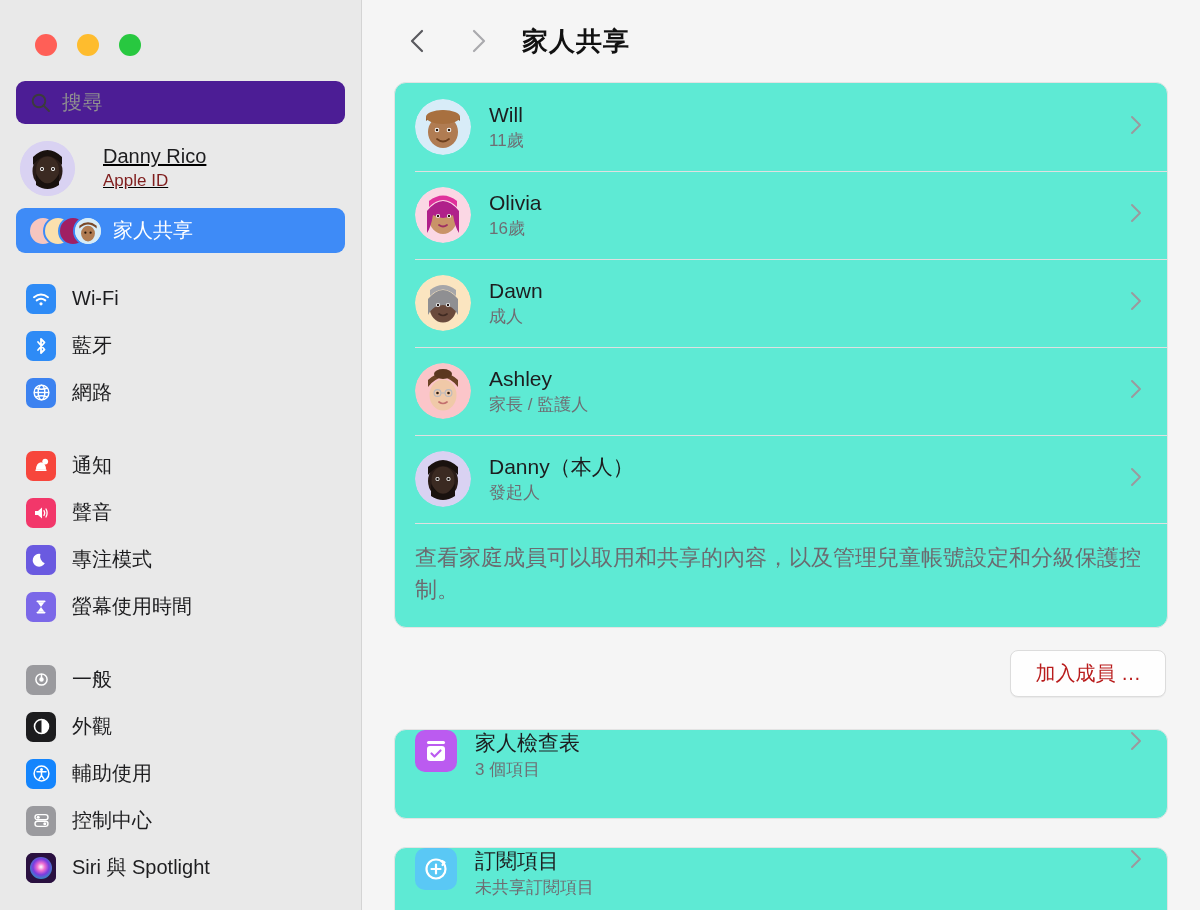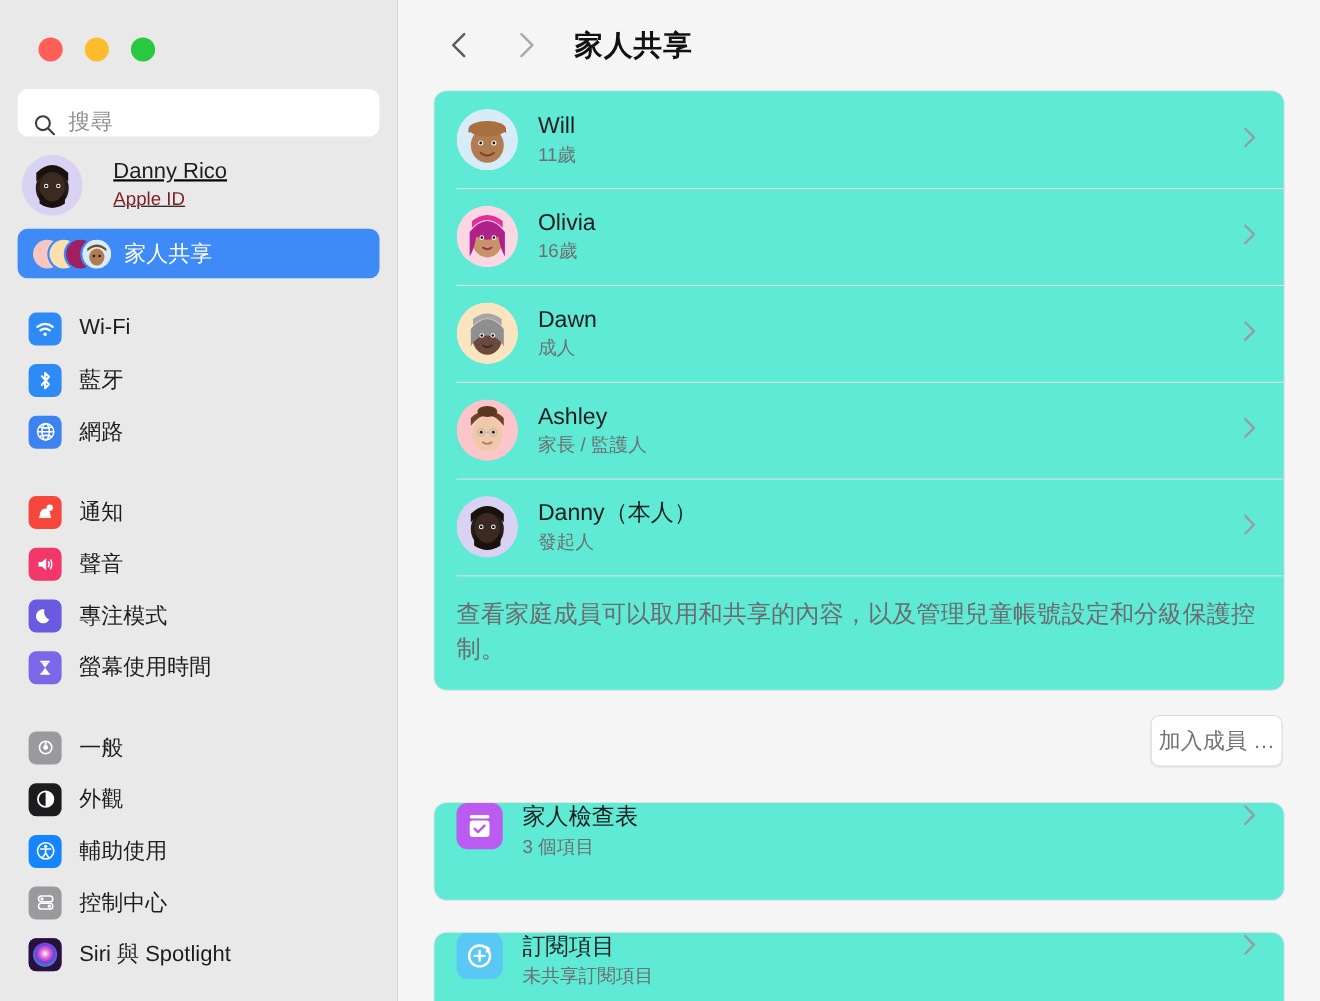--- a/index.html
+++ b/index.html
@@ -22,24 +22,24 @@
   }
   .traffic { display: flex; gap: 20px; padding: 34px 0 0 21px; }
   .light { width: 22px; height: 22px; border-radius: 50%; }
   .light.red { background: #ff5f57; }
   .light.yellow { background: #febc2e; }
   .light.green { background: #28c840; }
 
   .search-box {
     margin: 25px 2px 0 2px;
     height: 43px;
-    background: #ffffff;
+    background: #4c1d95;
     border-radius: 9px;
     display: flex;
-    align-items: flex-end;
+    align-items: center;
     padding: 0 14px;
     gap: 11px;
   }
   .search-icon svg { display: block; }
   .search-ph { color: #909090; font-size: 20px; letter-spacing: .5px; }
 
   .account {
     display: flex; align-items: center; gap: 28px;
     margin: 17px 0 0 6px;
     text-decoration: underline;
@@ -128,22 +128,22 @@
   .chev { flex: none; margin-right: 4px; }
   .desc {
     position: relative;
     padding: 19px 20px 21px 20px;
     font-size: 22px; color: #6b6b70; line-height: 1.45;
   }
 
   .btnrow { display: flex; justify-content: flex-end; padding: 22px 2px 0 0; }
   .addbtn {
     background: #fefefe; border: 1px solid #dcdcdc;
-    border-radius: 8px; padding: 9px 6px;
-    font-size: 20px; color: #737373;
+    border-radius: 8px; padding: 9px 24px;
+    font-size: 20px; color: #b91c1c;
     box-shadow: 0 1px 1px rgba(0,0,0,.05);
   }
 
   .card2 { margin-top: 32px; }
   .srow {
     display: flex; align-items: flex-start;
     height: 88px; padding: 0 20px;
     position: relative;
   }
   .s-ico { width: 42px; height: 42px; border-radius: 10px; flex: none;

